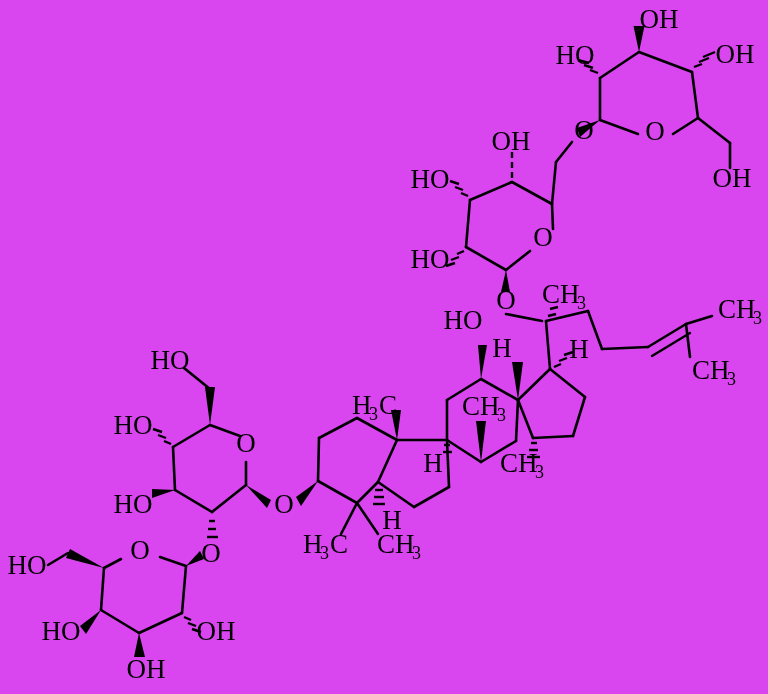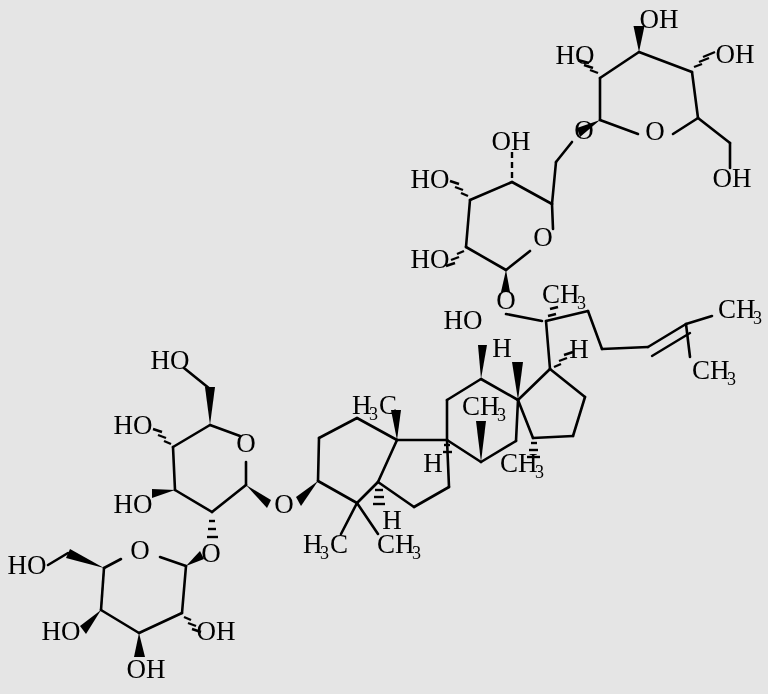--- a/index.html
+++ b/index.html
@@ -1,18 +1,18 @@
 <!DOCTYPE html>
 <html><head>
 <meta charset="utf-8">
 <style>
   html,body{margin:0;padding:0;background:#ffffff;}
   body{width:768px;height:694px;overflow:hidden;
        font-family:"Liberation Serif", serif;}
-  #sheet{position:relative;width:768px;height:694px;background:#e5e5e5;}
+  #sheet{position:relative;width:768px;height:694px;background:#d946ef;}
   svg{display:block;}
   .bond{stroke:#000000;stroke-width:2.6;fill:none;stroke-linecap:round;stroke-linejoin:round;}
   .bond-thin{stroke:#000000;stroke-width:2.4;fill:none;stroke-linecap:round;}
   .wedge{fill:#000000;stroke:none;}
   .hash{stroke:#000000;stroke-width:2.4;stroke-linecap:butt;}
   .atomlabel{font-family:"Liberation Serif", serif;font-size:27px;fill:#000000;
              dominant-baseline:middle;}
   .sub{font-size:18px;}
 </style>
 </head>

